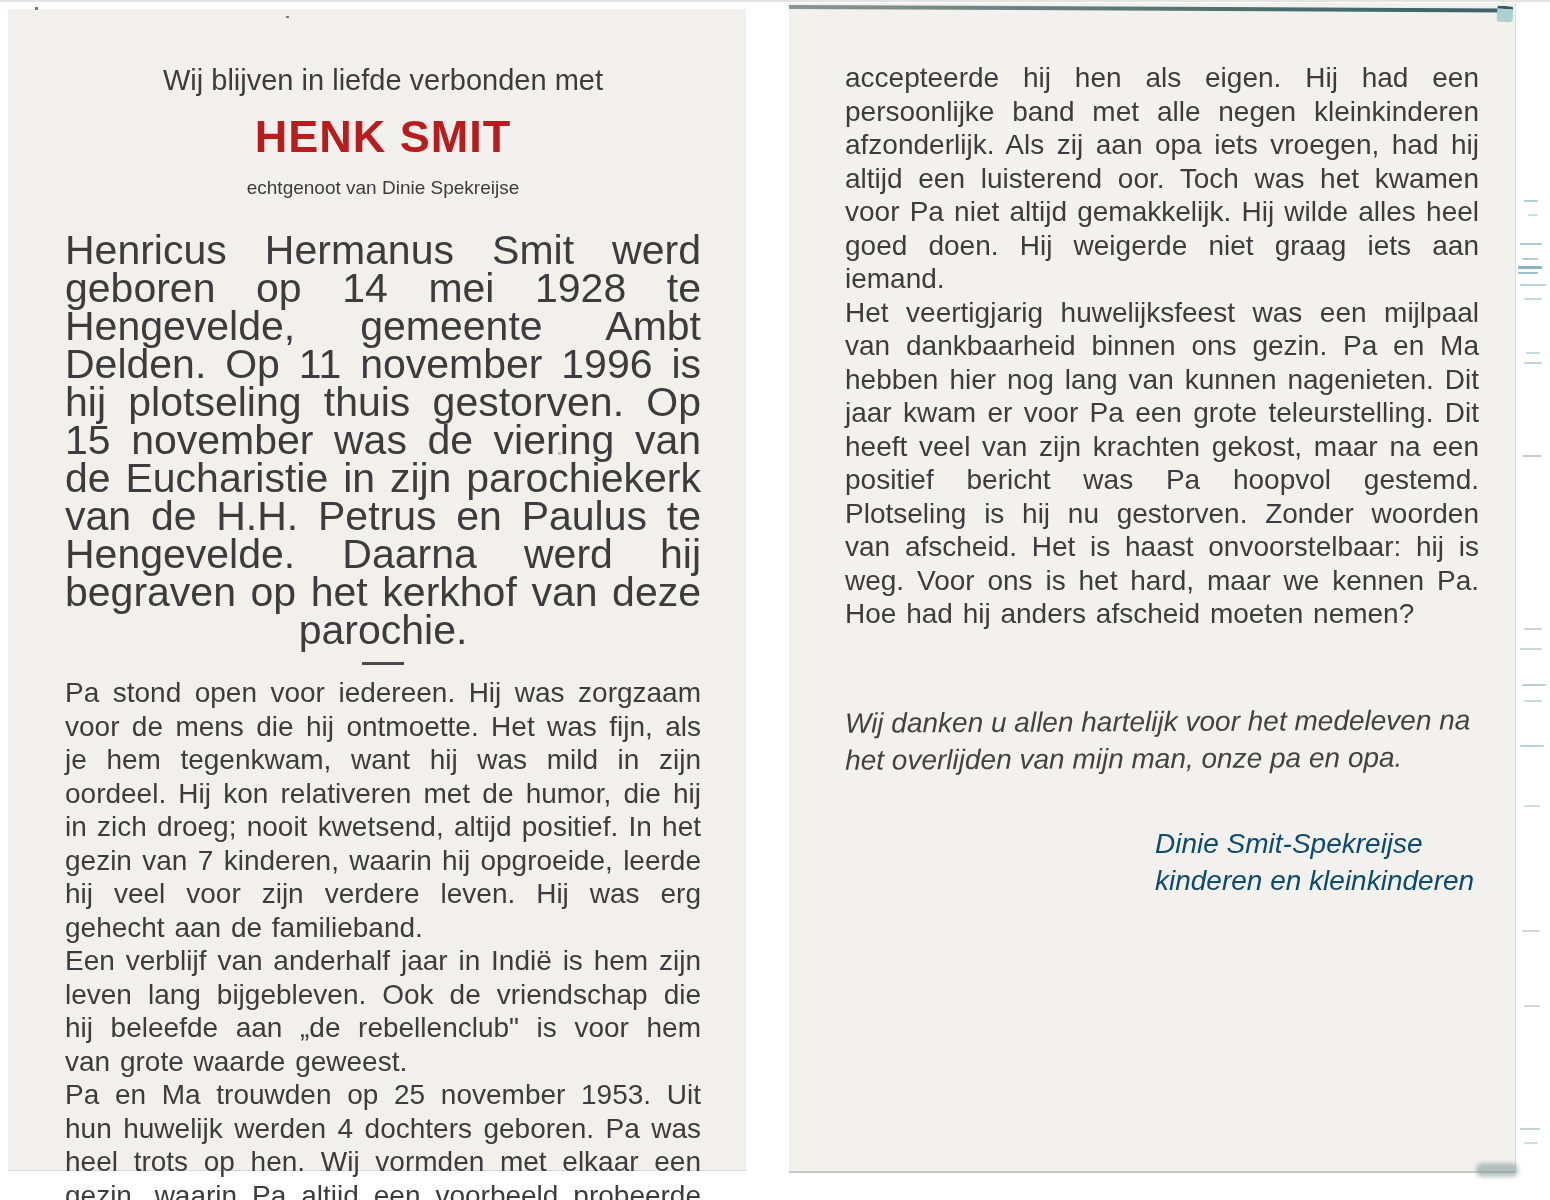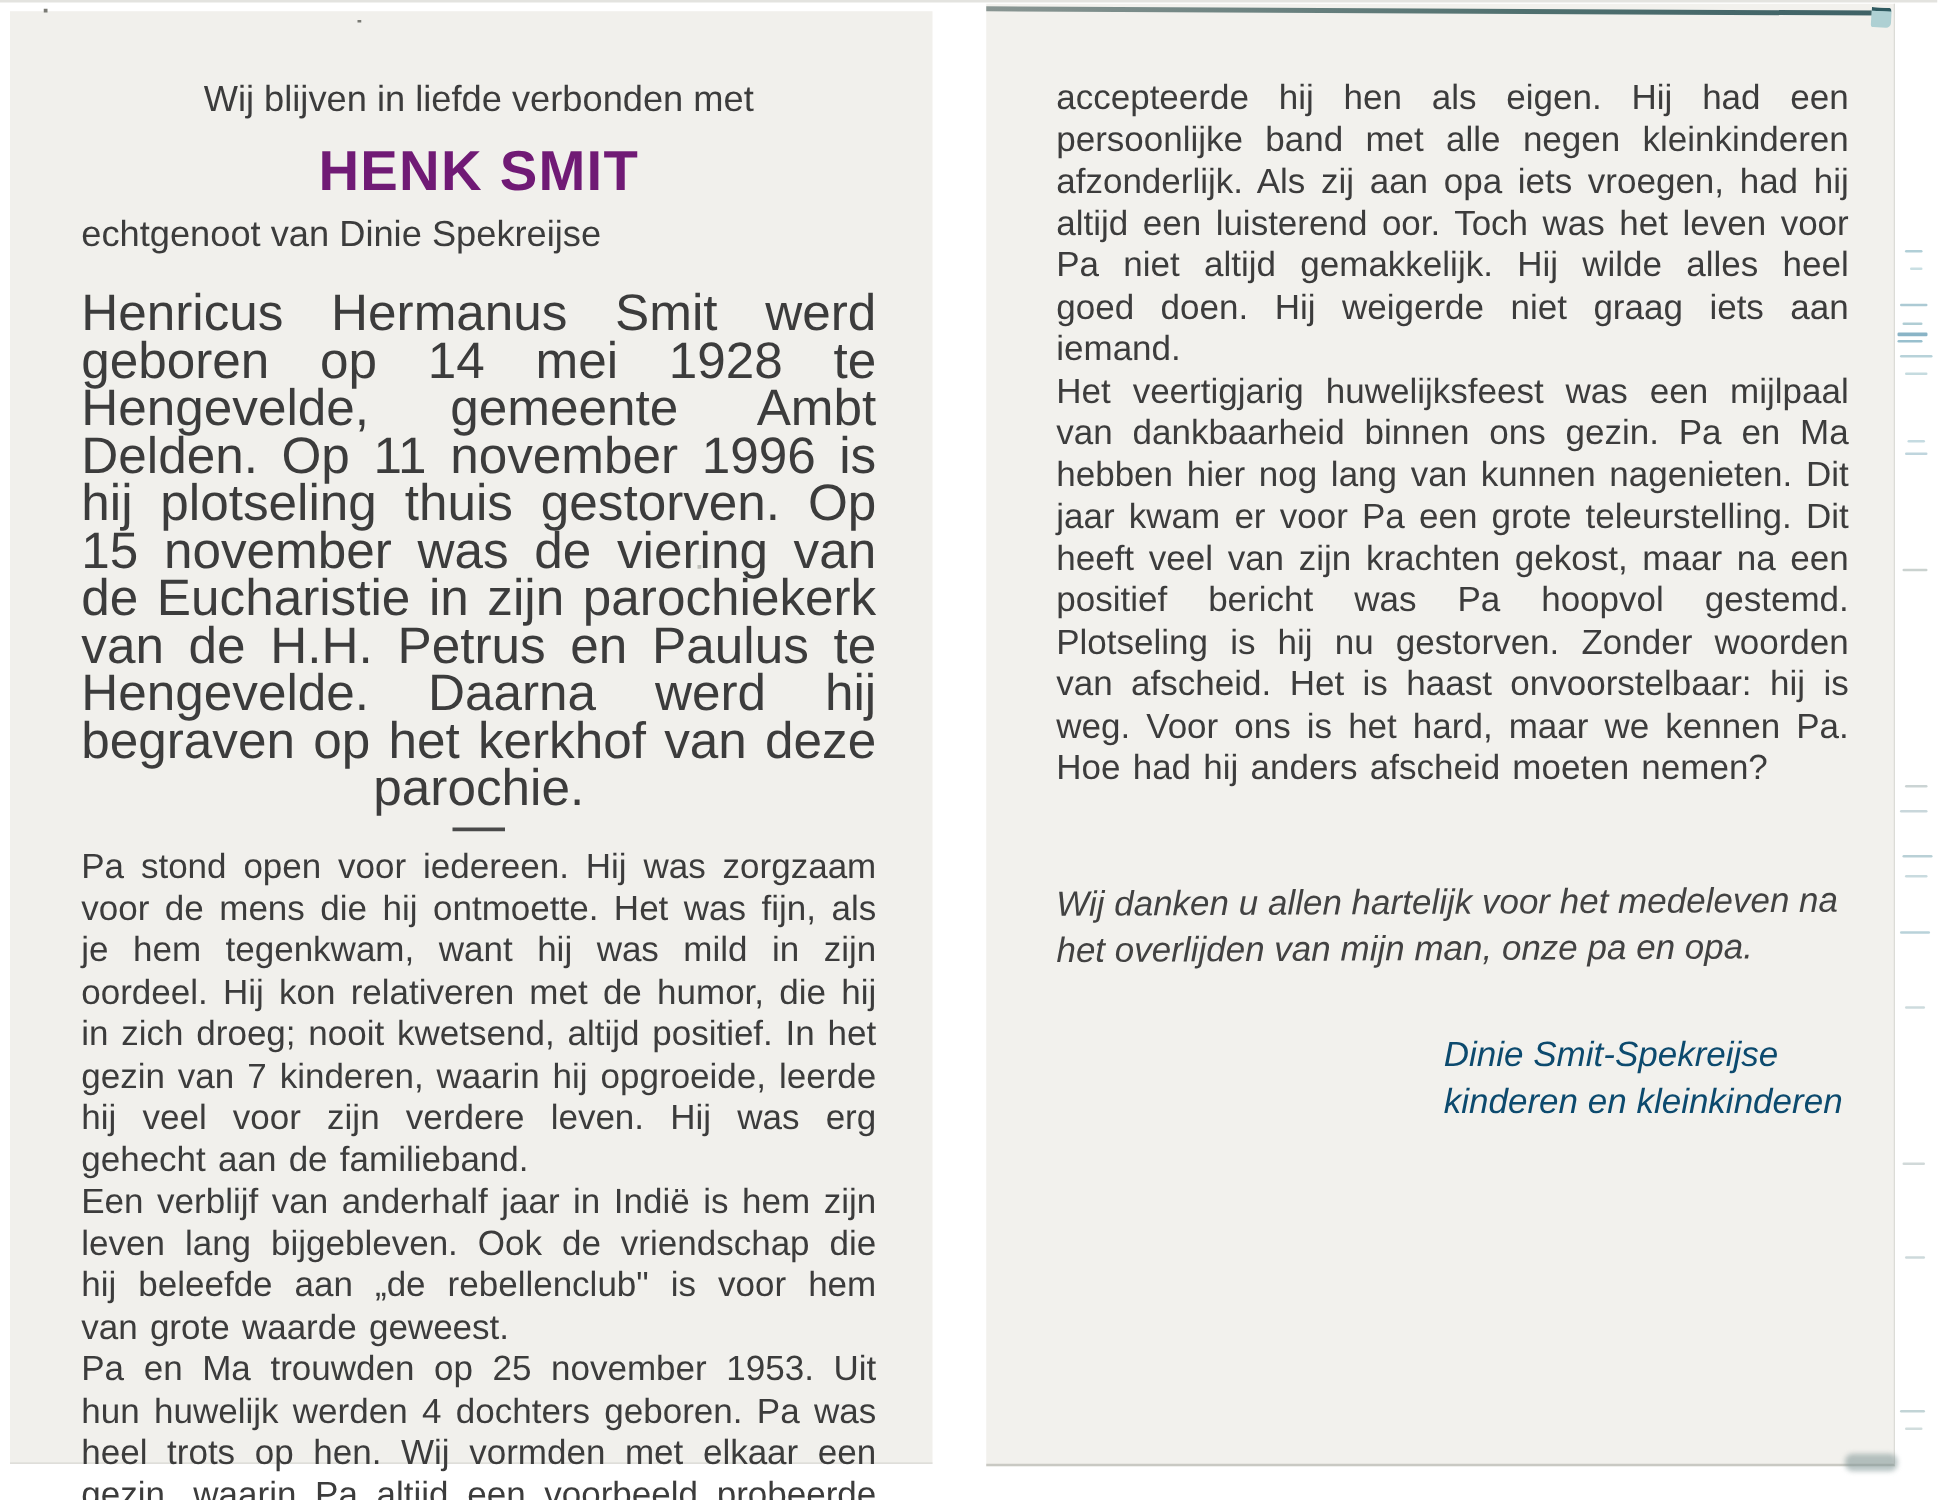--- a/index.html
+++ b/index.html
@@ -28,23 +28,23 @@
     background:#aed0d3;border-top:3px solid #2f5a60;border-radius:0 3px 4px 2px;
     transform:rotate(3deg);
   }
   .edge-smudge{
     position:absolute;right:-3px;bottom:-6px;width:42px;height:14px;
     background:rgba(125,148,148,.55);border-radius:6px;filter:blur(2px);
   }
   .intro{text-align:center;font-size:29px;line-height:34px;}
   .name{
     text-align:center;font-size:45px;line-height:48px;font-weight:bold;
-    letter-spacing:1px;margin:16px 0 0 0;color:#701a75;
+    letter-spacing:1px;margin:16px 0 0 0;color:#b91c1c;
   }
-  .subtitle{text-align:left;font-size:29px;line-height:34px;margin-top:10px;}
+  .subtitle{text-align:center;font-size:19px;line-height:34px;margin-top:10px;}
   p{margin:0;}
   .p1{
     font-size:41px;line-height:38px;margin-top:26px;
     text-align:justify;text-align-last:center;word-spacing:2px;
   }
   .rule{width:42px;height:3px;background:#4a4a4a;margin:13px auto 11px auto;}
   .body{font-size:28px;line-height:33.5px;text-align:justify;word-spacing:2px;}
   .p-cont{text-align-last:justify;}
   .thanks{
     font-size:28px;line-height:37px;font-style:italic;margin-top:72px;
@@ -69,21 +69,21 @@
   <p class="p1">Henricus Hermanus Smit werd geboren op 14 mei 1928 te Hengevelde, gemeente Ambt Delden. Op 11 november 1996 is hij plotseling thuis gestorven. Op 15 november was de viering van de Eucharistie in zijn parochiekerk van de H.H. Petrus en Paulus te Hengevelde. Daarna werd hij begraven op het kerkhof van deze parochie.</p>
   <div class="rule"></div>
   <p class="body">Pa stond open voor iedereen. Hij was zorgzaam voor de mens die hij ontmoette. Het was fijn, als je hem tegenkwam, want hij was mild in zijn oordeel. Hij kon relativeren met de humor, die hij in zich droeg; nooit kwetsend, altijd positief. In het gezin van 7 kinderen, waarin hij opgroeide, leerde hij veel voor zijn verdere leven. Hij was erg gehecht aan de familieband.</p>
   <p class="body">Een verblijf van anderhalf jaar in Indië is hem zijn leven lang bijgebleven. Ook de vriendschap die hij beleefde aan „de rebellenclub" is voor hem van grote waarde geweest.</p>
   <p class="body p-cont">Pa en Ma trouwden op 25 november 1953. Uit hun huwelijk werden 4 dochters geboren. Pa was heel trots op hen. Wij vormden met elkaar een gezin, waarin Pa altijd een voorbeeld probeerde te zijn: zoals ook in zijn werk, in zijn omgang met andere mensen, in zijn geloof. Hij was eerlijk en oprecht; hij kon slecht tegen onrecht. Toen de schoonzoons kwamen,</p>
 </div>
 
 <div class="page page-right">
   <div class="teal-edge"></div>
   <div class="teal-corner"></div>
-  <p class="body">accepteerde hij hen als eigen. Hij had een persoonlijke band met alle negen kleinkinderen afzonderlijk. Als zij aan opa iets vroegen, had hij altijd een luisterend oor. Toch was het leven voor Pa niet altijd gemakkelijk. Hij wilde alles heel goed doen. Hij weigerde niet graag iets aan iemand.</p>
+  <p class="body">accepteerde hij hen als eigen. Hij had een persoonlijke band met alle negen kleinkinderen afzonderlijk. Als zij aan opa iets vroegen, had hij altijd een luisterend oor. Toch was het kwamen voor Pa niet altijd gemakkelijk. Hij wilde alles heel goed doen. Hij weigerde niet graag iets aan iemand.</p>
   <p class="body">Het veertigjarig huwelijksfeest was een mijlpaal van dankbaarheid binnen ons gezin. Pa en Ma hebben hier nog lang van kunnen nagenieten. Dit jaar kwam er voor Pa een grote teleurstelling. Dit heeft veel van zijn krachten gekost, maar na een positief bericht was Pa hoopvol gestemd. Plotseling is hij nu gestorven. Zonder woorden van afscheid. Het is haast onvoorstelbaar: hij is weg. Voor ons is het hard, maar we kennen Pa. Hoe had hij anders afscheid moeten nemen?</p>
   <p class="thanks">Wij danken u allen hartelijk voor het medeleven  na het overlijden van mijn man, onze pa en opa.</p>
   <div class="signature">
     <div>Dinie Smit-Spekreijse</div>
     <div>kinderen en kleinkinderen</div>
   </div>
   <div class="edge-smudge"></div>
 </div>
 
 <div class="speck" style="left:35px;top:7px;width:3px;height:3px;"></div>

